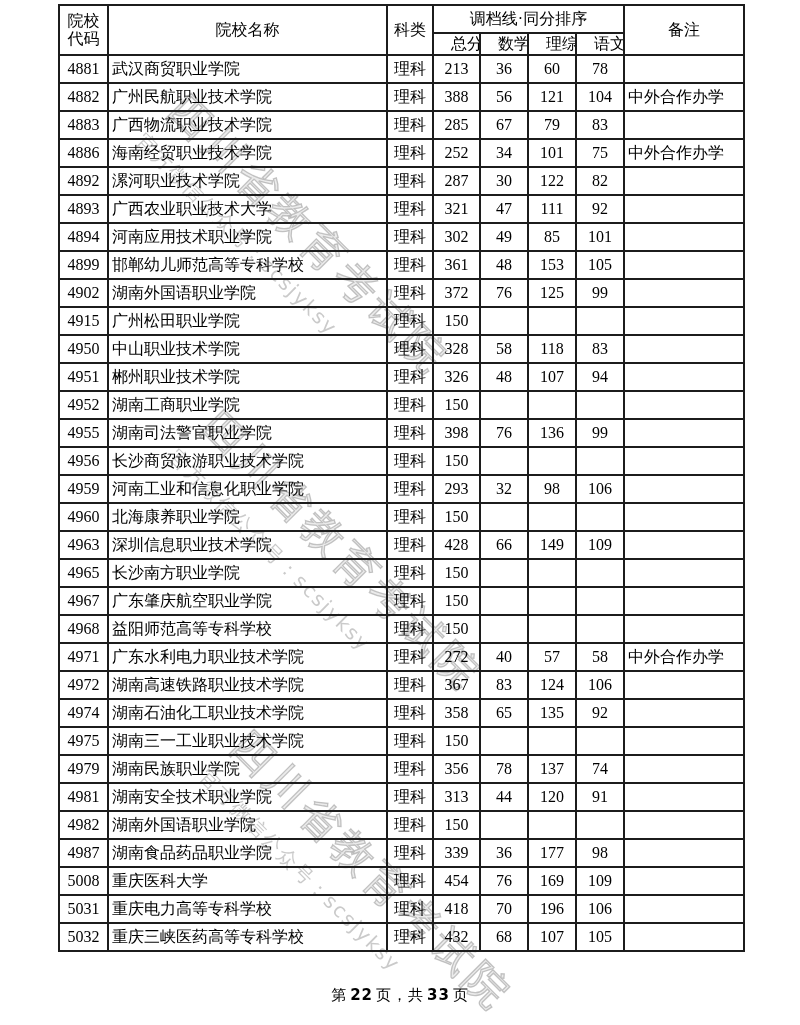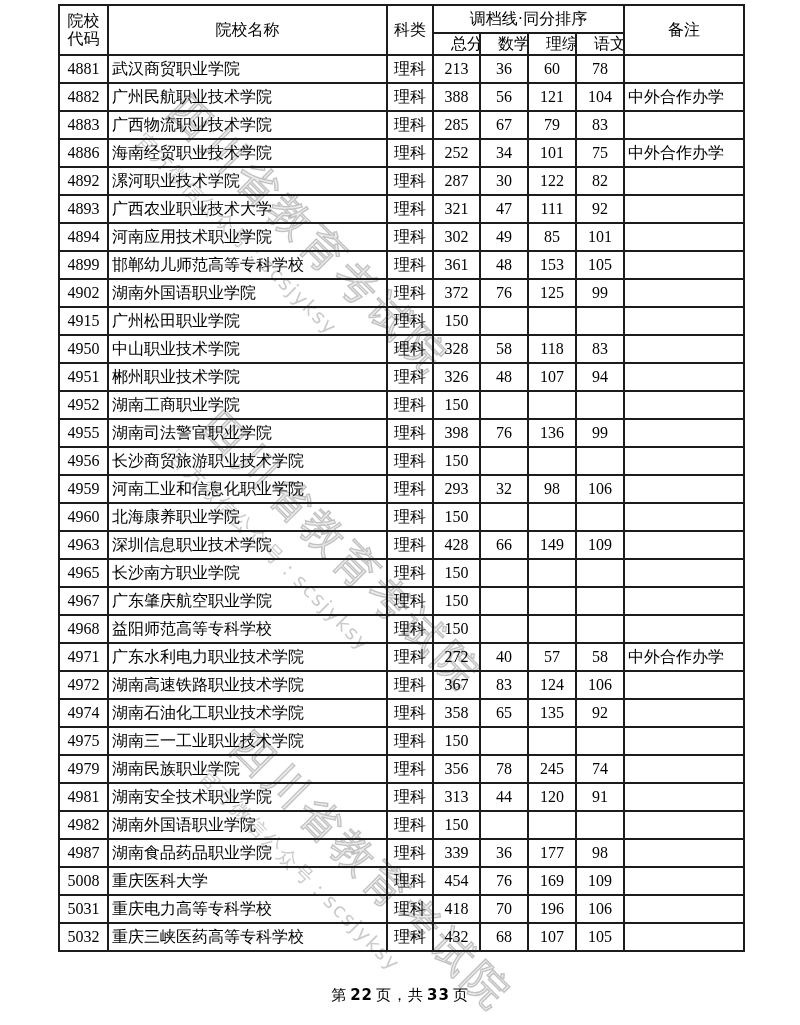--- a/index.html
+++ b/index.html
@@ -374,21 +374,21 @@
           <td class="c"></td>
           <td class="c"></td>
           <td class="l"></td>
         </tr>
         <tr>
           <td class="c">4979</td>
           <td class="l">湖南民族职业学院</td>
           <td class="c">理科</td>
           <td class="c">356</td>
           <td class="c">78</td>
-          <td class="c">245</td>
+          <td class="c">137</td>
           <td class="c">74</td>
           <td class="l"></td>
         </tr>
         <tr>
           <td class="c">4981</td>
           <td class="l">湖南安全技术职业学院</td>
           <td class="c">理科</td>
           <td class="c">313</td>
           <td class="c">44</td>
           <td class="c">120</td>

